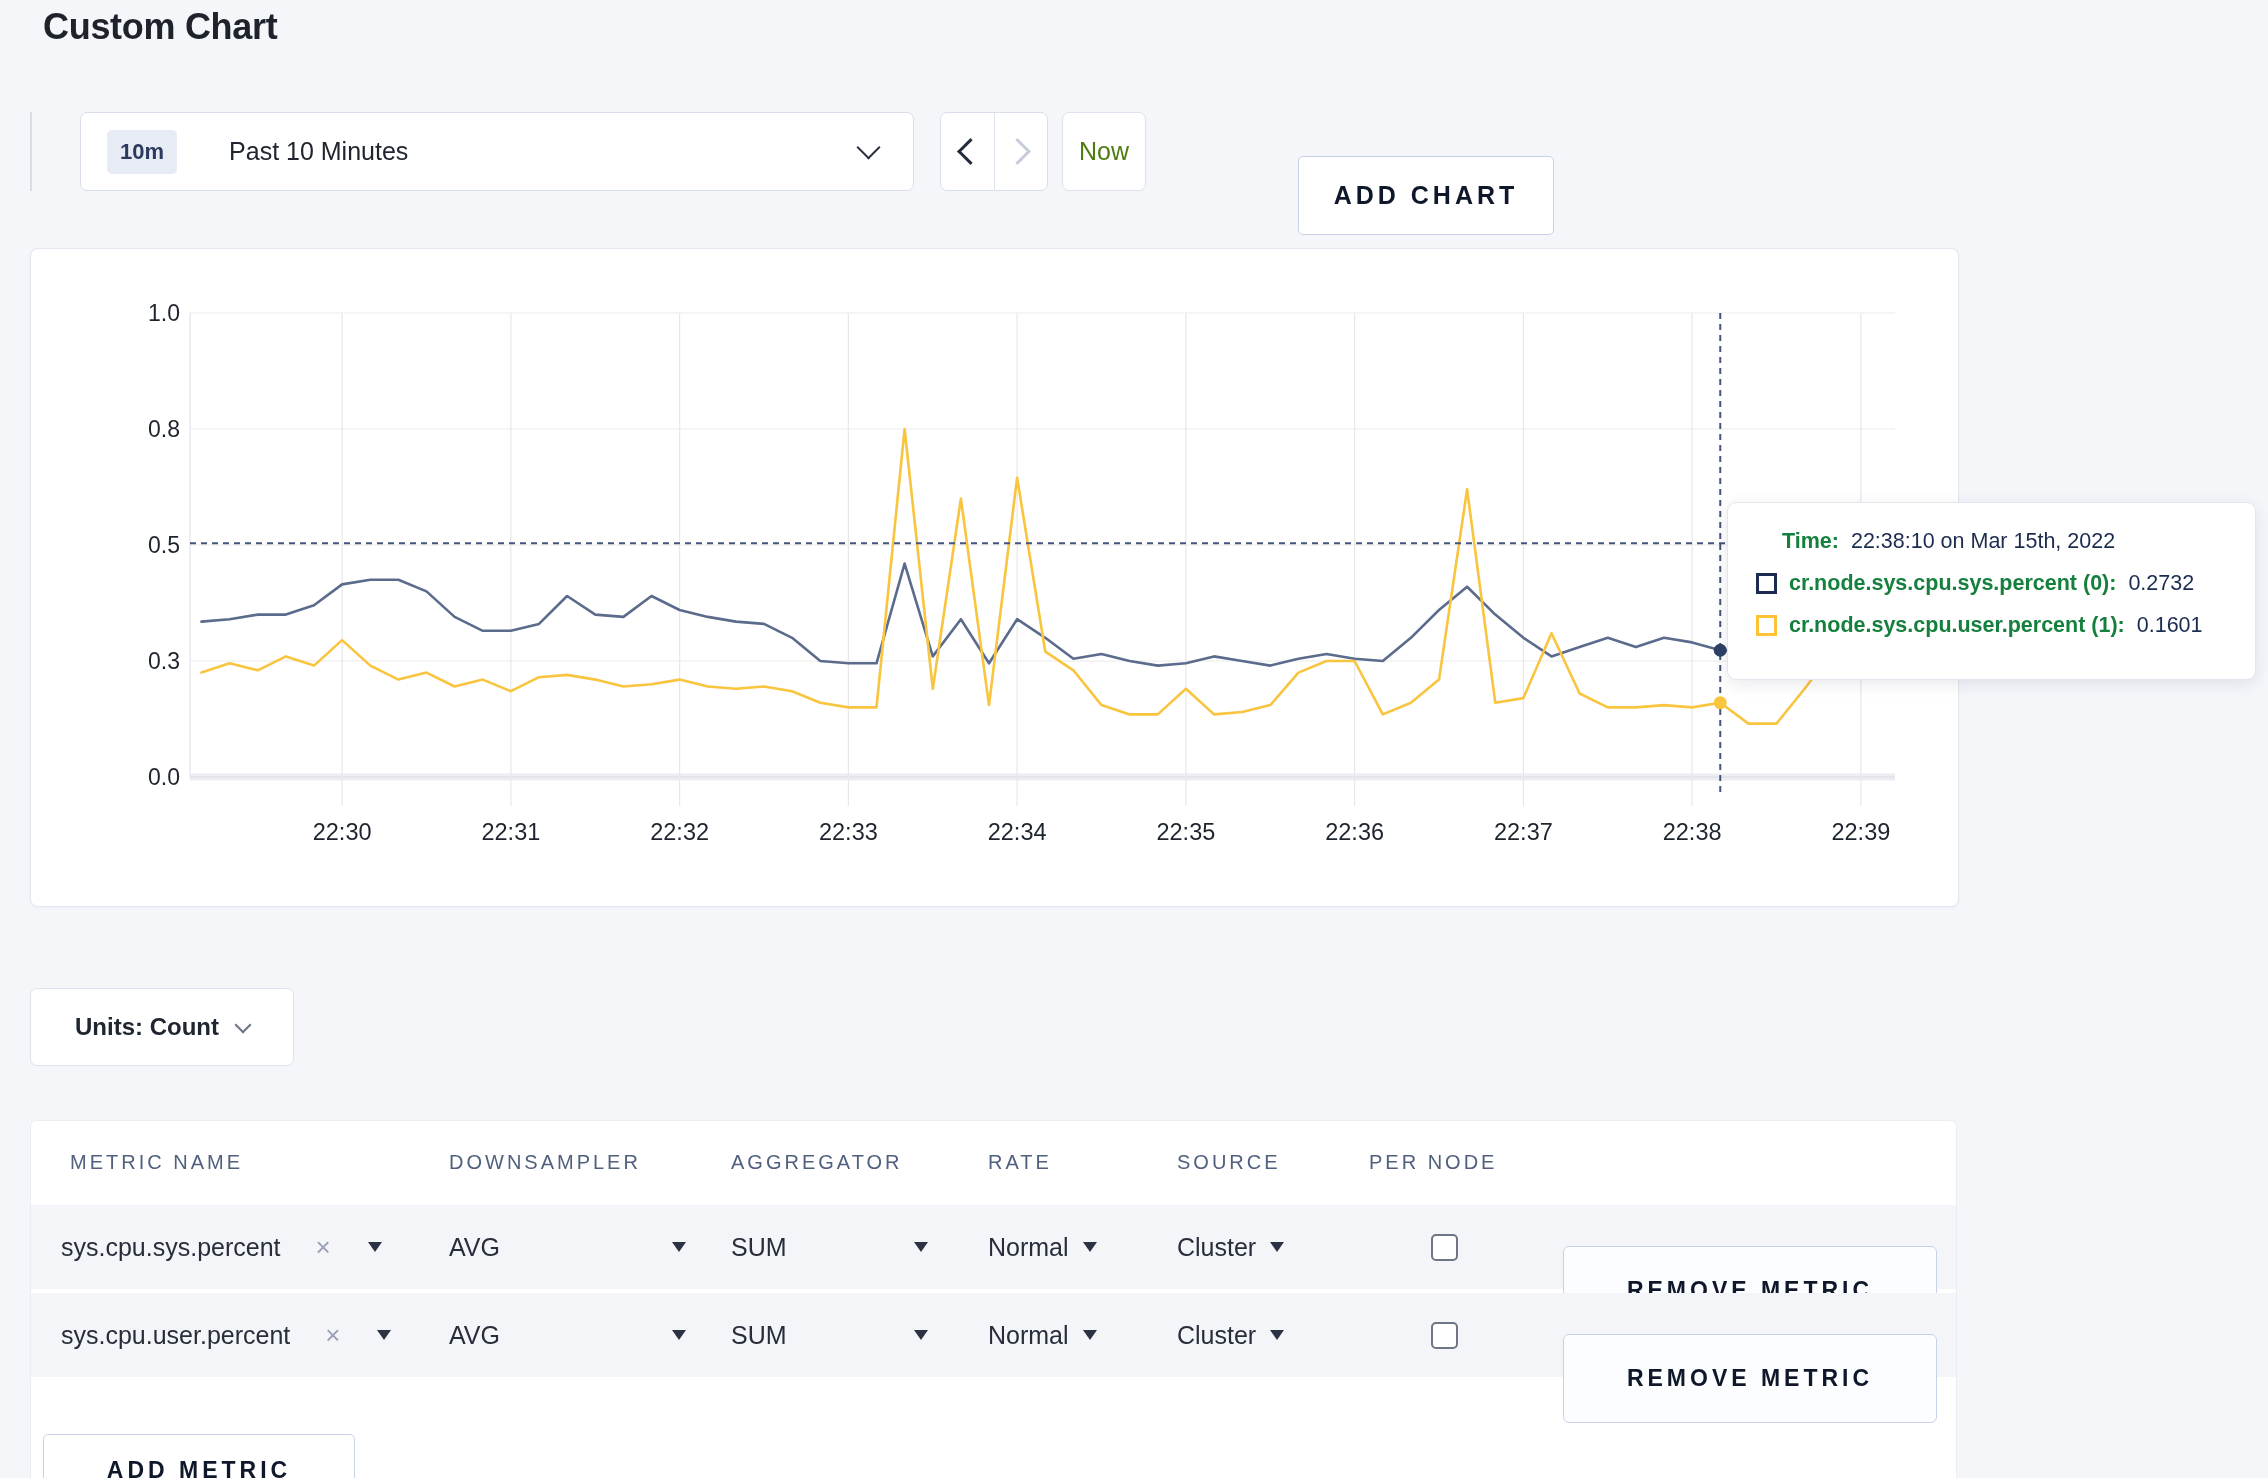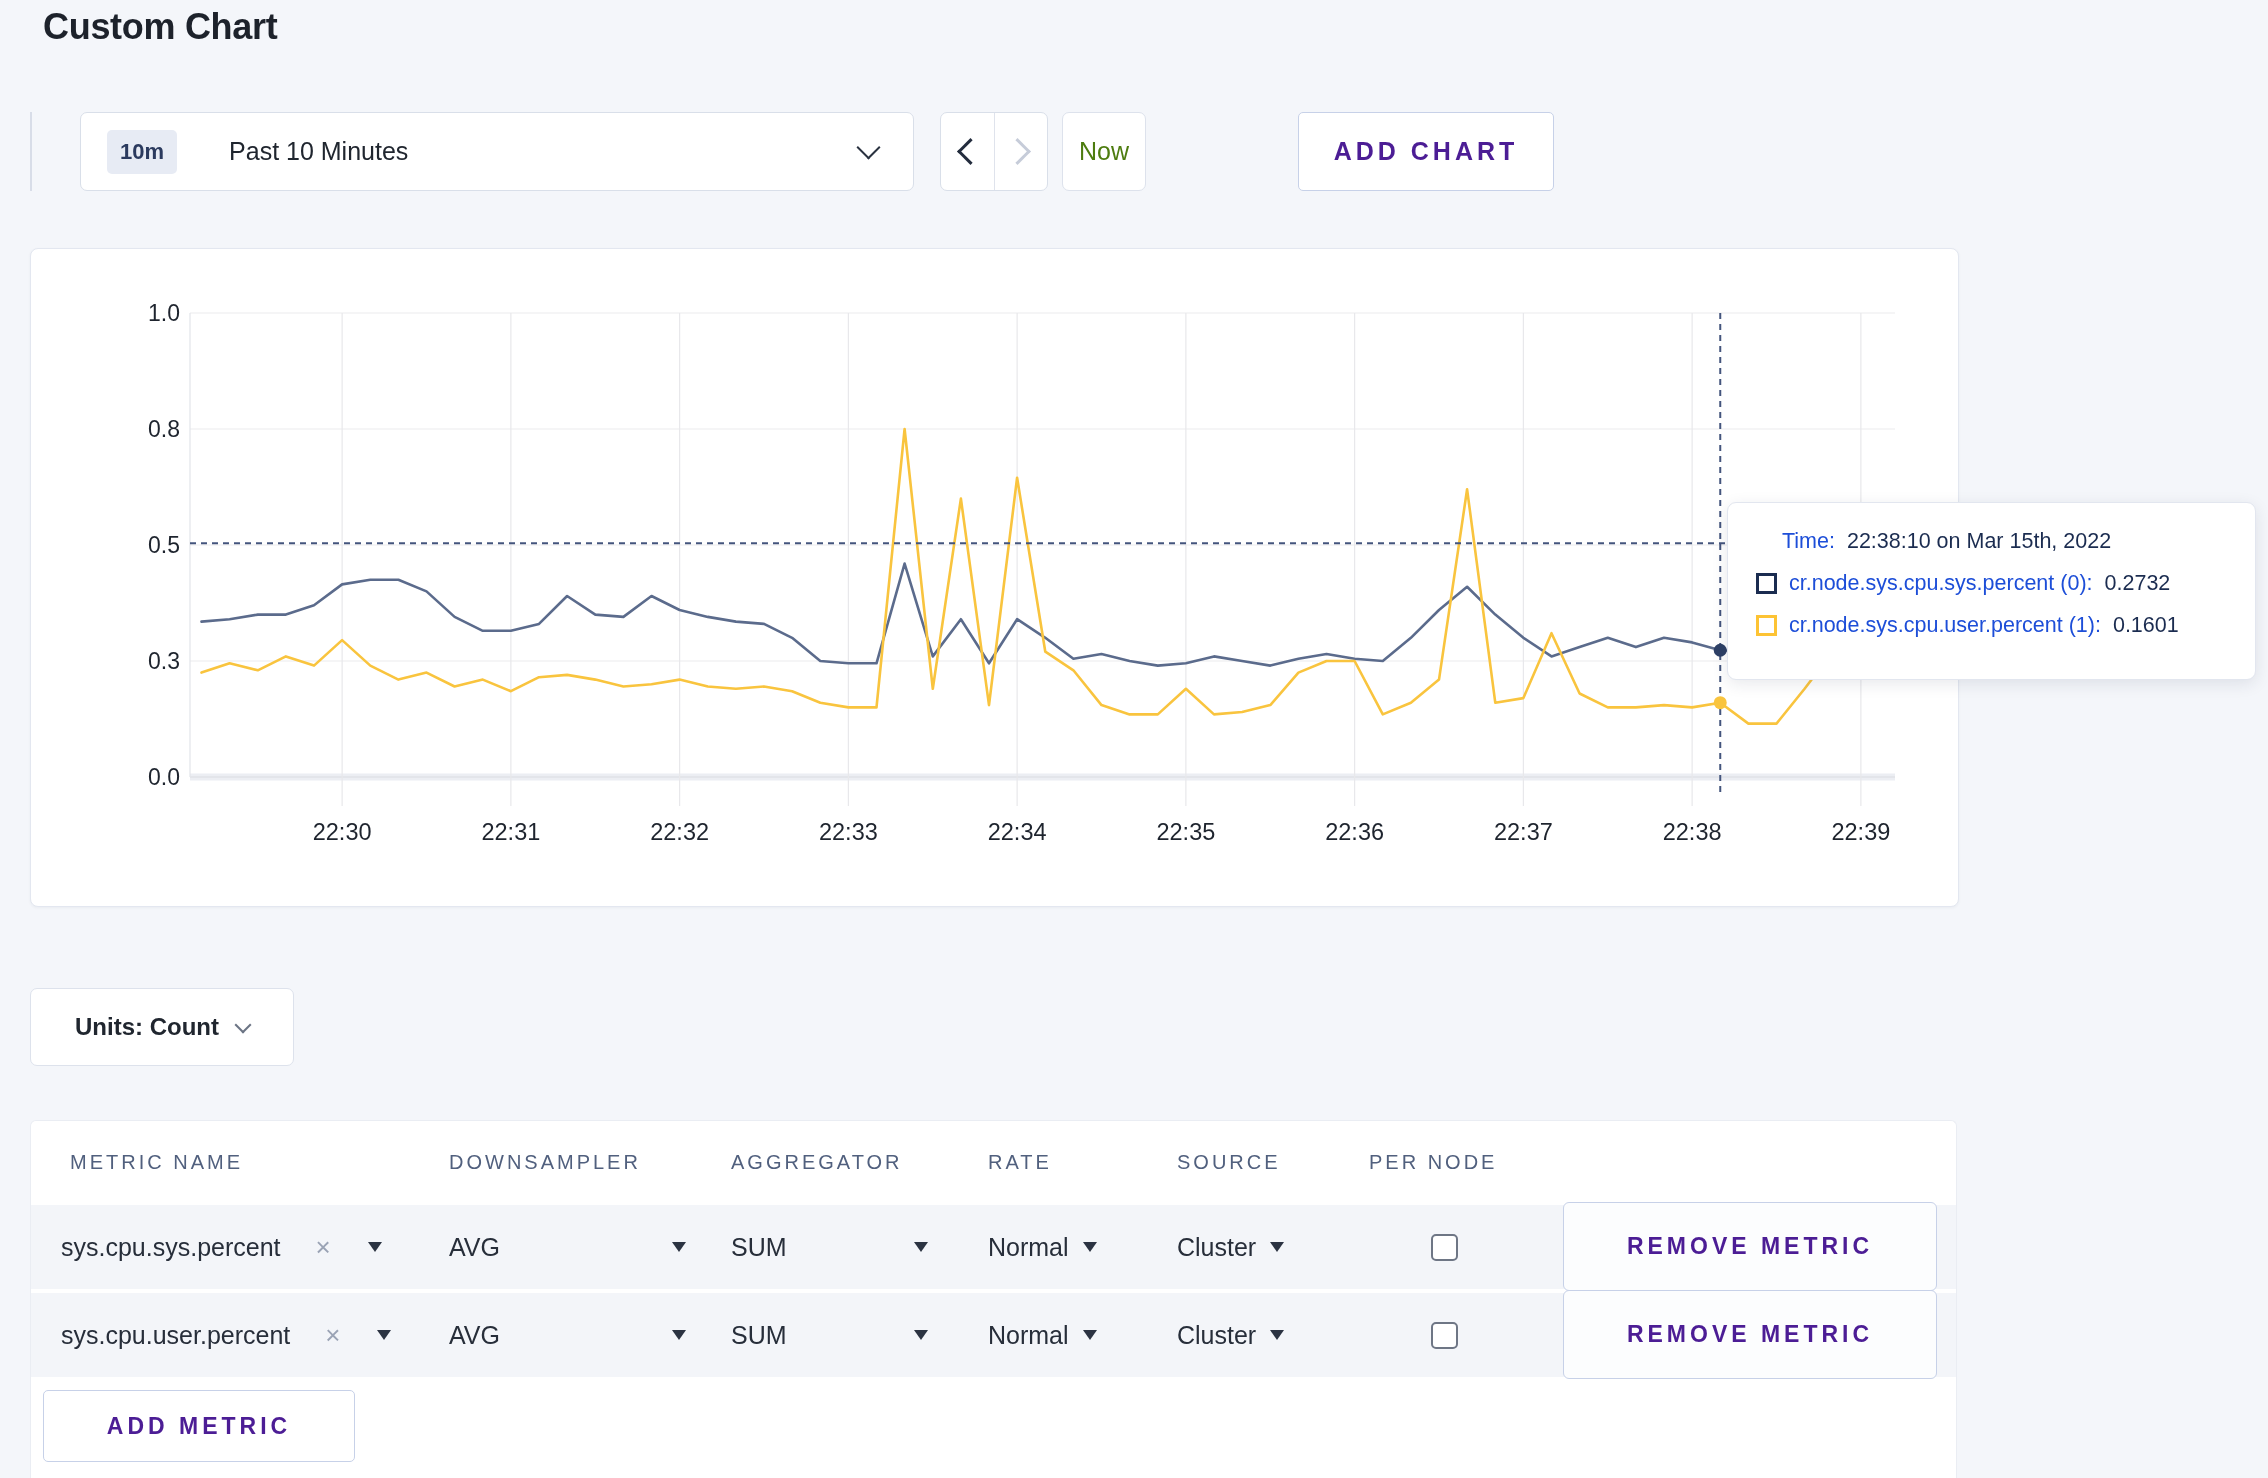--- a/index.html
+++ b/index.html
@@ -19,32 +19,32 @@
   .navpair{left:940px;top:112px;width:108px;height:79px;background:#fff;border:1px solid #d9dfe9;border-radius:7px;
            display:flex;box-sizing:border-box;}
   .navcell{flex:1;display:flex;align-items:center;justify-content:center;cursor:pointer;}
   .navcell+.navcell{border-left:1px solid #dfe3ec;}
   .arrow{width:16px;height:16px;border-right:3.5px solid #232c3d;border-bottom:3.5px solid #232c3d;}
   .arrow-left{transform:rotate(135deg);margin-left:6px;}
   .arrow-right{transform:rotate(-45deg);margin-right:6px;border-color:#c6ccd9;}
   .now-btn{left:1062px;top:112px;width:84px;height:79px;background:#fff;border:1px solid #dde2ec;border-radius:7px;
            display:flex;align-items:center;justify-content:center;font-size:25px;color:#4d7c0f;box-sizing:border-box;}
   .btn-outline-blue{background:#fff;border:1px solid #c7d1e8;border-radius:5px;display:flex;align-items:center;
-                    justify-content:center;color:#4c1d95;font-weight:700;letter-spacing:4px;font-size:25px;cursor:pointer;box-sizing:border-box;}
+                    justify-content:center;color:#0f172a;font-weight:700;letter-spacing:4px;font-size:25px;cursor:pointer;box-sizing:border-box;margin-top:44px;}
   .add-chart-btn{left:1298px;top:112px;width:256px;height:79px;}
   
   .chart-card{left:30px;top:248px;width:1927px;height:657px;background:#fff;border:1px solid #e3e7f0;
               border-radius:8px;box-shadow:0 1px 3px rgba(40,50,80,0.05);}
   #chart-svg{left:0;top:0;width:2268px;height:1478px;pointer-events:none;}
   
   .tooltip{left:1727px;top:502px;width:529px;height:178px;background:#fff;border:1px solid #e2e6ef;border-radius:9px;
            box-shadow:0 4px 16px rgba(30,40,70,0.10);box-sizing:border-box;padding:26px 20px 0 28px;z-index:6;}
   .tt-row{display:flex;align-items:center;margin-bottom:17px;font-size:21.5px;color:#1b2c50;}
   .tt-time{padding-left:26px;}
-  .tt-label{font-weight:400;color:#1d4ed8;}
+  .tt-label{font-weight:700;color:#15803d;}
   .tt-val{margin-left:12px;color:#1b2c50;}
   .tt-sq{width:15px;height:15px;border:3.5px solid #1b2c50;margin-right:12px;flex:0 0 auto;}
   
   .units-btn{left:30px;top:988px;width:264px;height:78px;background:#fff;border:1px solid #dde2ec;border-radius:7px;
              display:flex;align-items:center;justify-content:center;box-sizing:border-box;cursor:pointer;}
   .units-label{font-size:24px;font-weight:700;color:#20262f;}
   .remove-chart-btn{left:310px;top:988px;width:362px;height:78px;}
   
   .table-card{left:30px;top:1120px;width:1925px;height:358px;background:#fff;border:1px solid #eaedf3;border-bottom:none;
               border-radius:6px 6px 0 0;}

